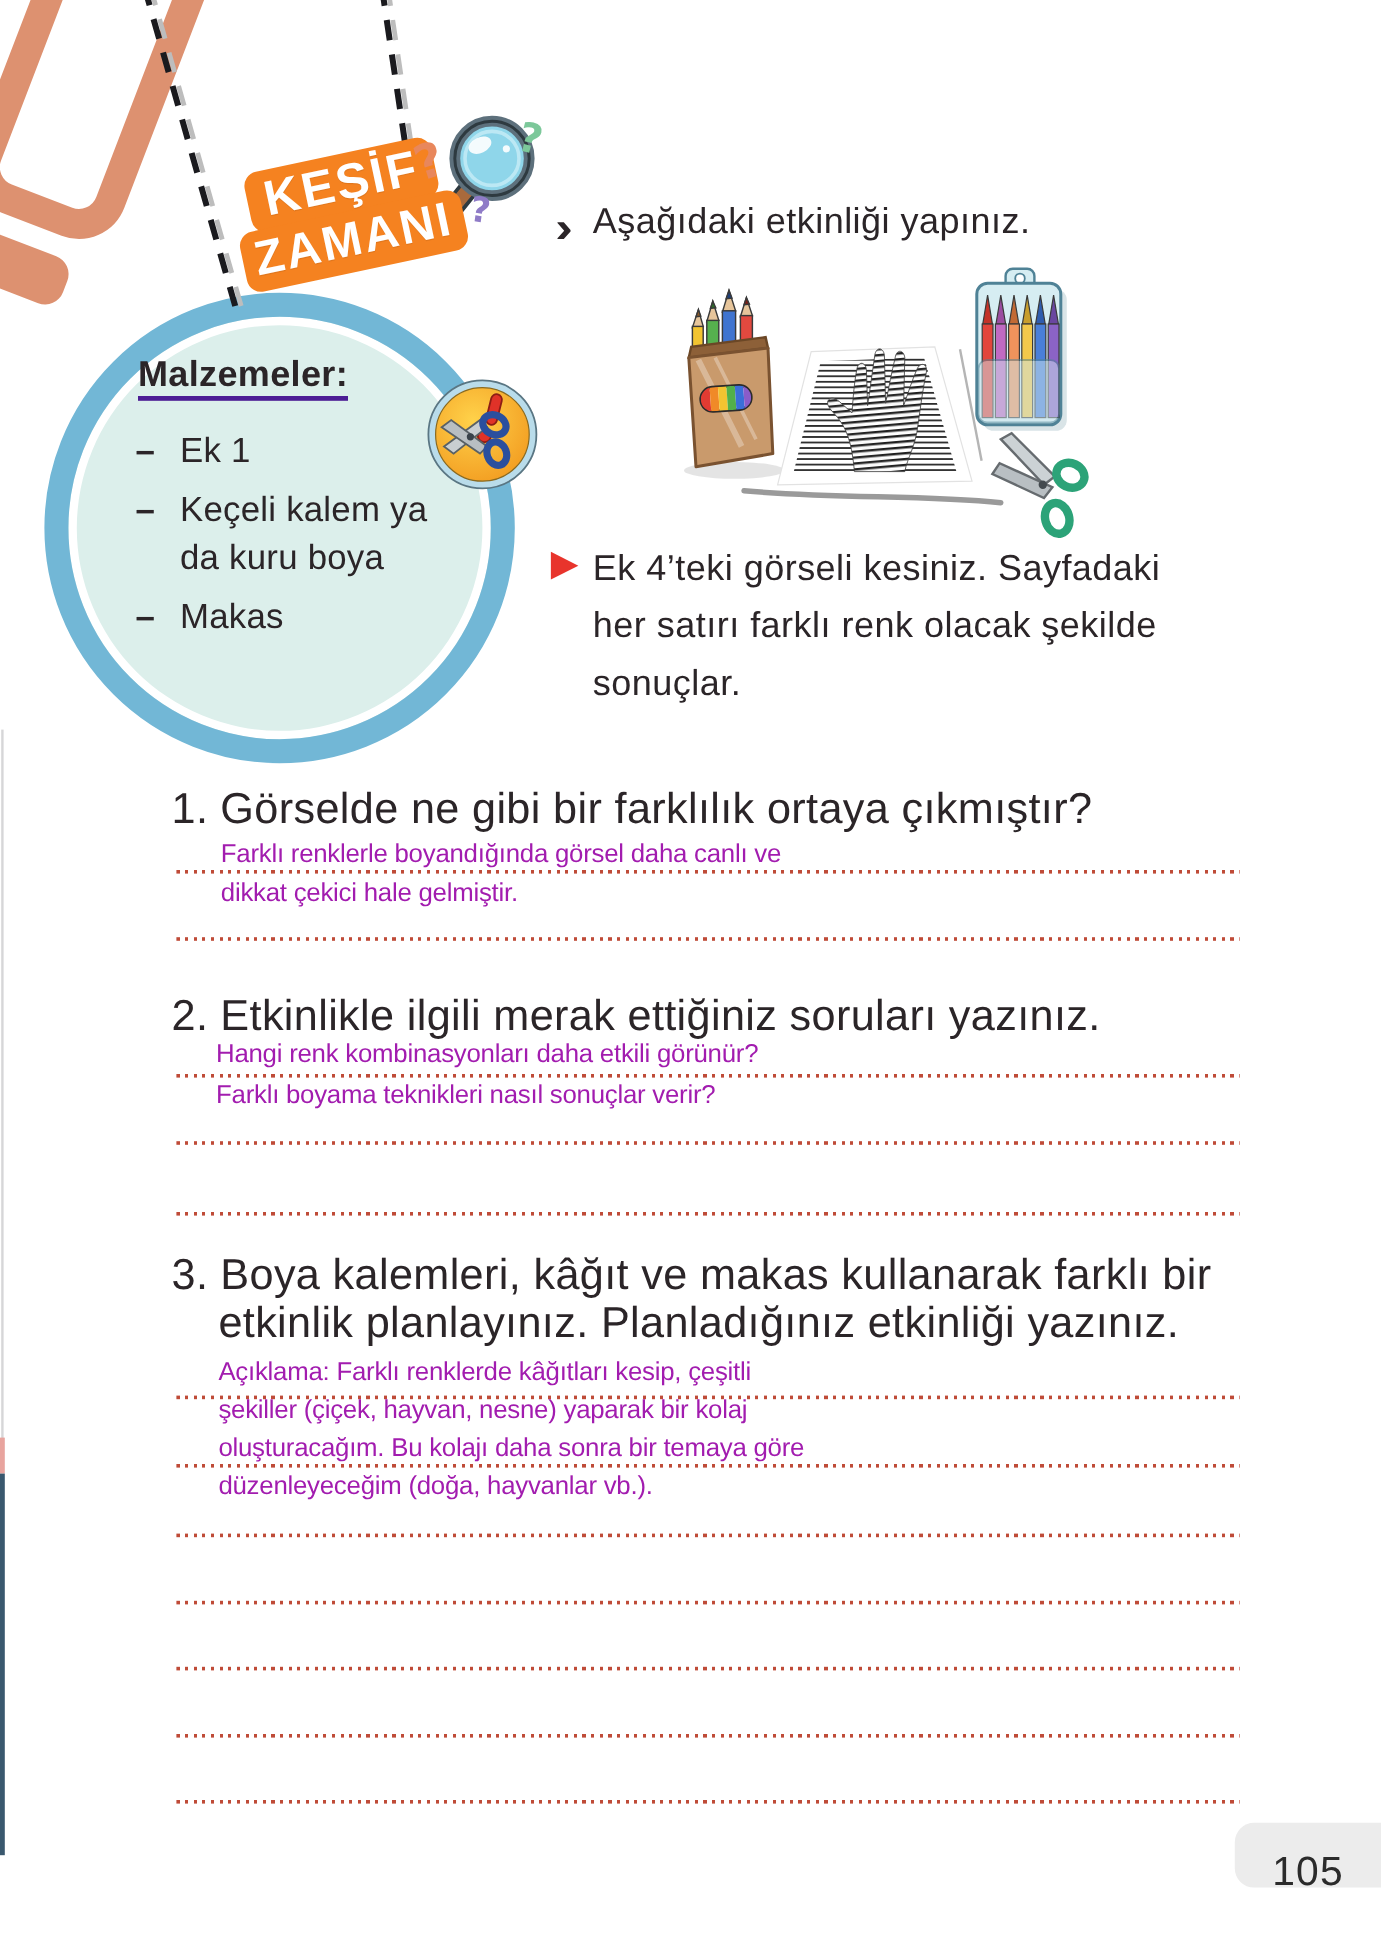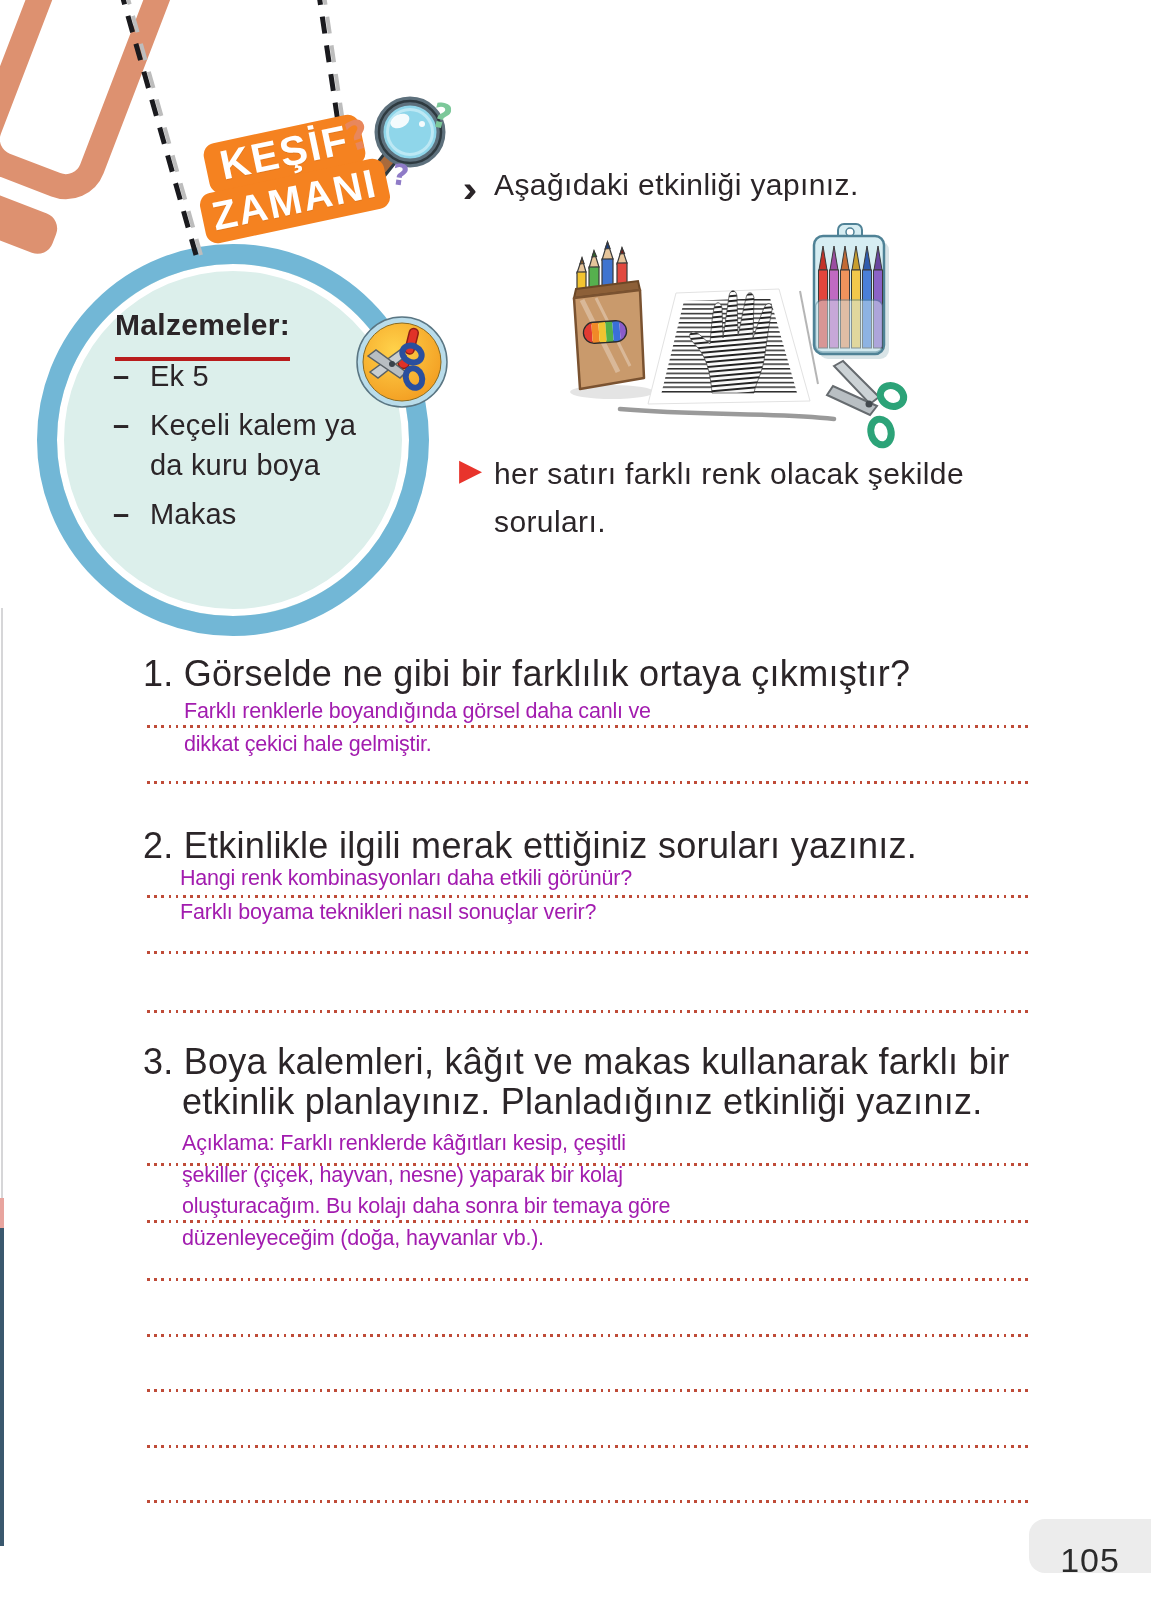--- a/index.html
+++ b/index.html
@@ -17,22 +17,22 @@
 
   
   .qmark{position:absolute;font-weight:bold;z-index:6;font-family:"DejaVu Sans", sans-serif;}
   .qm-orange{left:346px;top:112px;font-size:40px;color:#e8875c;transform:rotate(-18deg);}
   .qm-green{left:432px;top:96px;font-size:34px;color:#7cc89a;transform:rotate(14deg);}
   .qm-purple{left:392px;top:158px;font-size:29px;color:#8f7bc7;transform:rotate(8deg);}
 
   
   .mat-circle{position:absolute;left:37px;top:244px;width:352px;height:352px;border-radius:50%;
               background:#dcefeb;border:20px solid #72b7d6;box-shadow:inset 0 0 0 7px #ffffff;z-index:2;}
-  .mat-title{position:absolute;left:115px;top:308px;font-size:30px;font-weight:bold;z-index:3;
-             border-bottom:4px solid #b91c1c;padding-bottom:15px;letter-spacing:.3px;}
+  .mat-title{position:absolute;left:115px;top:296px;font-size:30px;font-weight:bold;z-index:3;
+             border-bottom:4px solid #4c1d95;padding-bottom:0;letter-spacing:.3px;}
   .mat-list{position:absolute;left:113px;top:356px;width:268px;z-index:3;list-style:none;margin:0;padding:0;}
   .mat-list li{position:relative;padding-left:37px;font-size:29px;line-height:40px;margin-bottom:9px;letter-spacing:.2px;}
   .mat-dash{position:absolute;left:0;top:0;font-weight:bold;}
 
   
   .instr-arrow{position:absolute;left:464px;top:169px;font-size:36px;font-weight:bold;
                transform:scaleX(1.25);z-index:2;}
   .instr-text{position:absolute;left:494px;top:168px;font-size:30px;letter-spacing:.4px;z-index:2;}
   .act-tri{position:absolute;left:459px;top:452px;font-size:30px;color:#e8342c;z-index:2;
            font-family:"DejaVu Sans", sans-serif;}
@@ -96,21 +96,21 @@
   </svg>
   <span class="qmark qm-orange">?</span>
   <span class="qmark qm-green">?</span>
   <span class="qmark qm-purple">?</span>
 
   <div class="mat-circle"></div>
   <div class="mat-title">Malzemeler:</div>
   <ul class="mat-list">
     <li>
       <span class="mat-dash">–</span>
-      <span>Ek 5</span>
+      <span>Ek 1</span>
     </li>
     <li>
       <span class="mat-dash">–</span>
       <span>Keçeli kalem ya da kuru boya</span>
     </li>
     <li>
       <span class="mat-dash">–</span>
       <span>Makas</span>
     </li>
   </ul>
@@ -226,22 +226,23 @@
       <polygon points="834,366 843,361 879,397 870,404" fill="#ccd2d5" stroke="#666b6f" stroke-width="2"></polygon>
       <polygon points="827,395 833,386 877,406 870,415" fill="#b9bfc3" stroke="#666b6f" stroke-width="2"></polygon>
       <circle cx="869" cy="404" r="3.5" fill="#444a4f"></circle>
       <ellipse cx="892" cy="396" rx="12" ry="10" fill="none" stroke="#2ca378" stroke-width="7" transform="rotate(25 892 396)"></ellipse>
       <ellipse cx="881" cy="432" rx="10" ry="13" fill="none" stroke="#2ca378" stroke-width="7" transform="rotate(-15 881 432)"></ellipse>
     </g>
   </svg>
 
   <span class="act-tri">▶</span>
   <div class="act-lines">
+    <div>Ek 4’teki görseli kesiniz. Sayfadaki</div>
     <div>her satırı farklı renk olacak şekilde</div>
-    <div>soruları.</div>
+    <div>sonuçlar.</div>
   </div>
 
   <div class="q" style="top:640px">
     <span class="qnum">1.</span><span>Görselde ne gibi bir farklılık ortaya çıkmıştır?</span>
   </div>
   <div class="ans" style="left:184px;top:699px">Farklı renklerle boyandığında görsel daha canlı ve</div>
   <div class="ans" style="left:184px;top:732px">dikkat çekici hale gelmiştir.</div>
   <div class="dotline" style="top:725px"></div>
   <div class="dotline" style="top:781px"></div>
 

